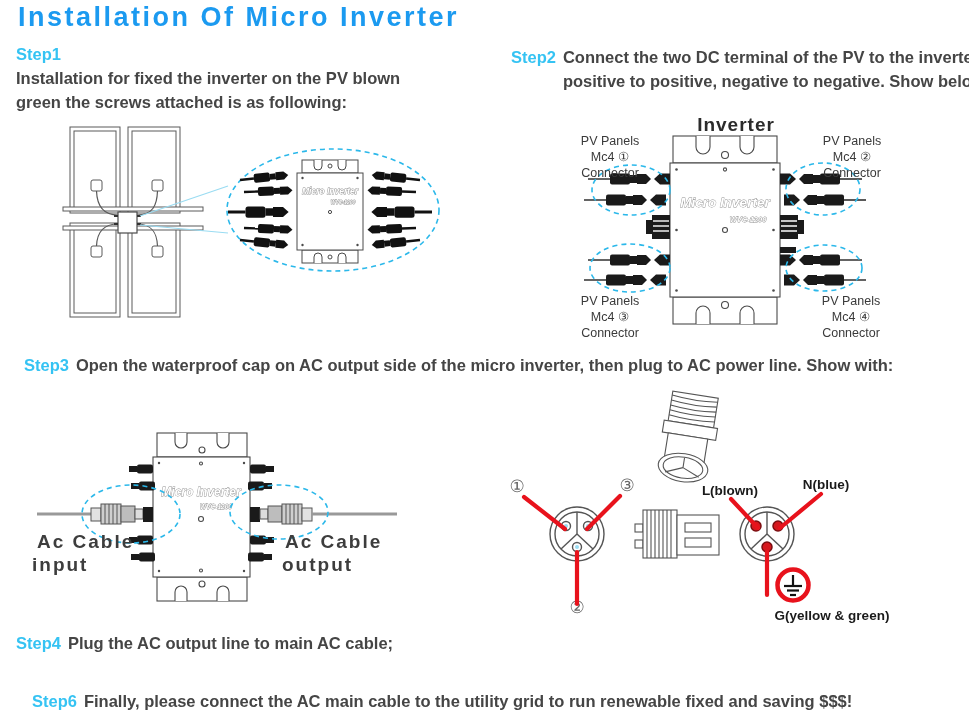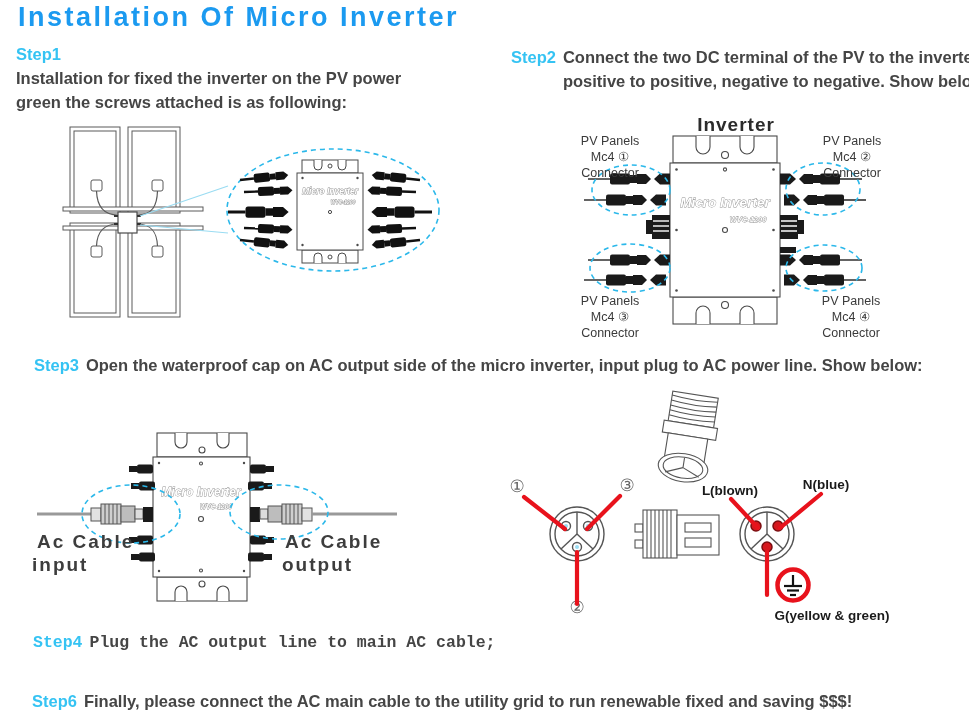--- a/index.html
+++ b/index.html
@@ -19,39 +19,39 @@
 </head>
 <body>
 
 <div class="page">
 
   <h1 class="title">Installation Of Micro Inverter</h1>
 
   <div class="step" style="left:16px;top:42px;flex-direction:column;">
     <span class="lbl">Step1</span>
     <span class="body">
-      <span>Installation for fixed the inverter on the PV power</span><br>
+      <span>Installation for fixed the inverter on the PV blown</span><br>
       <span>green the screws attached is as following:</span>
     </span>
   </div>
 
   <div class="step" style="left:511px;top:45px;">
     <span class="lbl">Step2</span>
     <span class="body">
       <span>Connect the two DC terminal of the PV to the inverter,</span><br>
       <span>positive to positive, negative to negative. Show below:</span>
     </span>
   </div>
 
-  <div class="step" style="left:34px;top:353px;">
+  <div class="step" style="left:24px;top:353px;">
     <span class="lbl">Step3</span>
-    <span class="body">Open the waterproof cap on AC output side of the micro inverter, input plug to AC power line. Show below:</span>
+    <span class="body">Open the waterproof cap on AC output side of the micro inverter, then plug to AC power line. Show with:</span>
   </div>
 
-  <div class="step" style="left:33px;top:631px;font-family:Liberation Mono, monospace;">
+  <div class="step" style="left:16px;top:631px;">
     <span class="lbl">Step4</span>
     <span class="body">Plug the AC output line to main AC cable;</span>
   </div>
 
 
   <div class="step" style="left:32px;top:689px;">
     <span class="lbl">Step6</span>
     <span class="body">Finally, please connect the AC main cable to the utility grid  to run renewable fixed and saving $$$!</span>
   </div>
 

